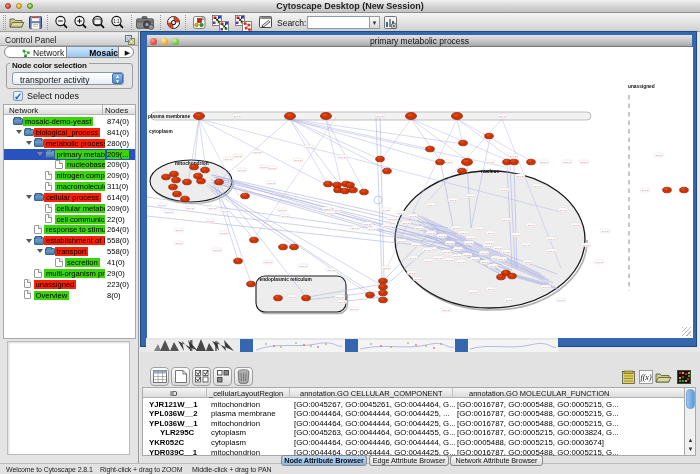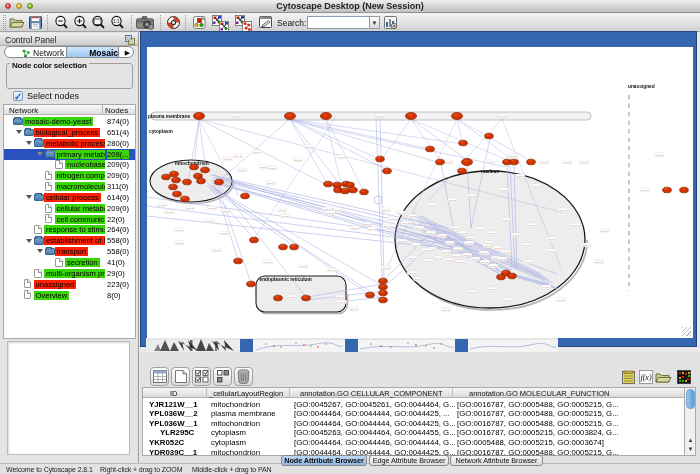--- a/index.html
+++ b/index.html
@@ -242,39 +242,43 @@
         <circle cx="2" cy="2" r="1.5" fill="#3a9a3a"></circle>
         <circle cx="6.5" cy="3.5" r="1.5" fill="#55bb55"></circle>
         <circle cx="3.5" cy="7" r="1.5" fill="#2a8a2a"></circle>
         <path d="M2 2 L6.5 3.5 L3.5 7 Z" fill="none" stroke="#3a9a3a" stroke-width="0.7"></path>
       </svg>
     <div id="tab-mos" class="abs">Mosaic</div>
     <div id="tab-arr" class="abs">▶</div>
   </div>
   <div id="grpbox" class="abs"></div>
   <div id="grplbl" class="abs">Node color selection</div>
+  <div id="combo" class="abs">
+      <div class="t abs">transporter activity</div>
+    <div class="btn abs">▲<br>▼</div>
+  </div>
   <div id="chk" class="abs">✓</div>
   <div id="chklbl" class="abs">Select nodes</div>
   <div id="treewrap" class="abs">
     <div id="treehead" class="abs">
         <span class="c1 abs">Network</span>
         <span class="c2 abs">Nodes</span>
         <div class="d abs"></div>
       </div>
     <div id="treerows">
         <div class="trow abs" style="top:11.2px">
           <div class="fold" style="left:9px"></div>
           <div class="lbl g" style="left:19px;max-width:82px;overflow:hidden">mosaic-demo-yeast</div>
           <div class="val">874(0)</div>
         </div>
         <div class="trow abs" style="top:22.049999999999997px">
           <div class="tri" style="left:11.5px"></div>
           <div class="fold" style="left:19.5px"></div>
           <div class="lbl r" style="left:29.5px;max-width:71.5px;overflow:hidden">biological_process</div>
-          <div class="val">651(4)</div>
+          <div class="val">841(0)</div>
         </div>
         <div class="trow abs" style="top:32.9px">
           <div class="tri" style="left:22px"></div>
           <div class="fold" style="left:30px"></div>
           <div class="lbl r" style="left:40px;max-width:61px;overflow:hidden">metabolic process</div>
           <div class="val">280(0)</div>
         </div>
         <div class="trow abs" style="top:43.75px;background:#2a52be">
           <div class="tri" style="left:32.5px;border-top-color:#888"></div>
           <div class="fold" style="left:40.5px"></div>
@@ -348,20 +352,26 @@
           <div class="file" style="left:19.5px"></div>
           <div class="lbl g" style="left:29.5px;max-width:71.5px;overflow:hidden">Overview</div>
           <div class="val">8(0)</div>
         </div>
       </div>
   </div>
   <div id="birdseye" class="abs"></div>
 </div>
 
 <div id="frame" class="abs">
+  <div id="ftitle" class="abs">
+    <div class="t abs">primary metabolic process</div>
+    <div id="fl1" class="flight abs"></div>
+      <div id="fl2" class="flight abs"></div>
+      <div id="fl3" class="flight abs"></div>
+  </div>
   <div id="canvas" class="abs">
     <svg id="net" width="546" height="291">
         <defs>
           <clipPath id="cm">
             <rect x="4" y="134" width="85" height="26"></rect>
           </clipPath>
           <clipPath id="cn">
             <rect x="248" y="193" width="195" height="75"></rect>
           </clipPath>
           <clipPath id="ce">

